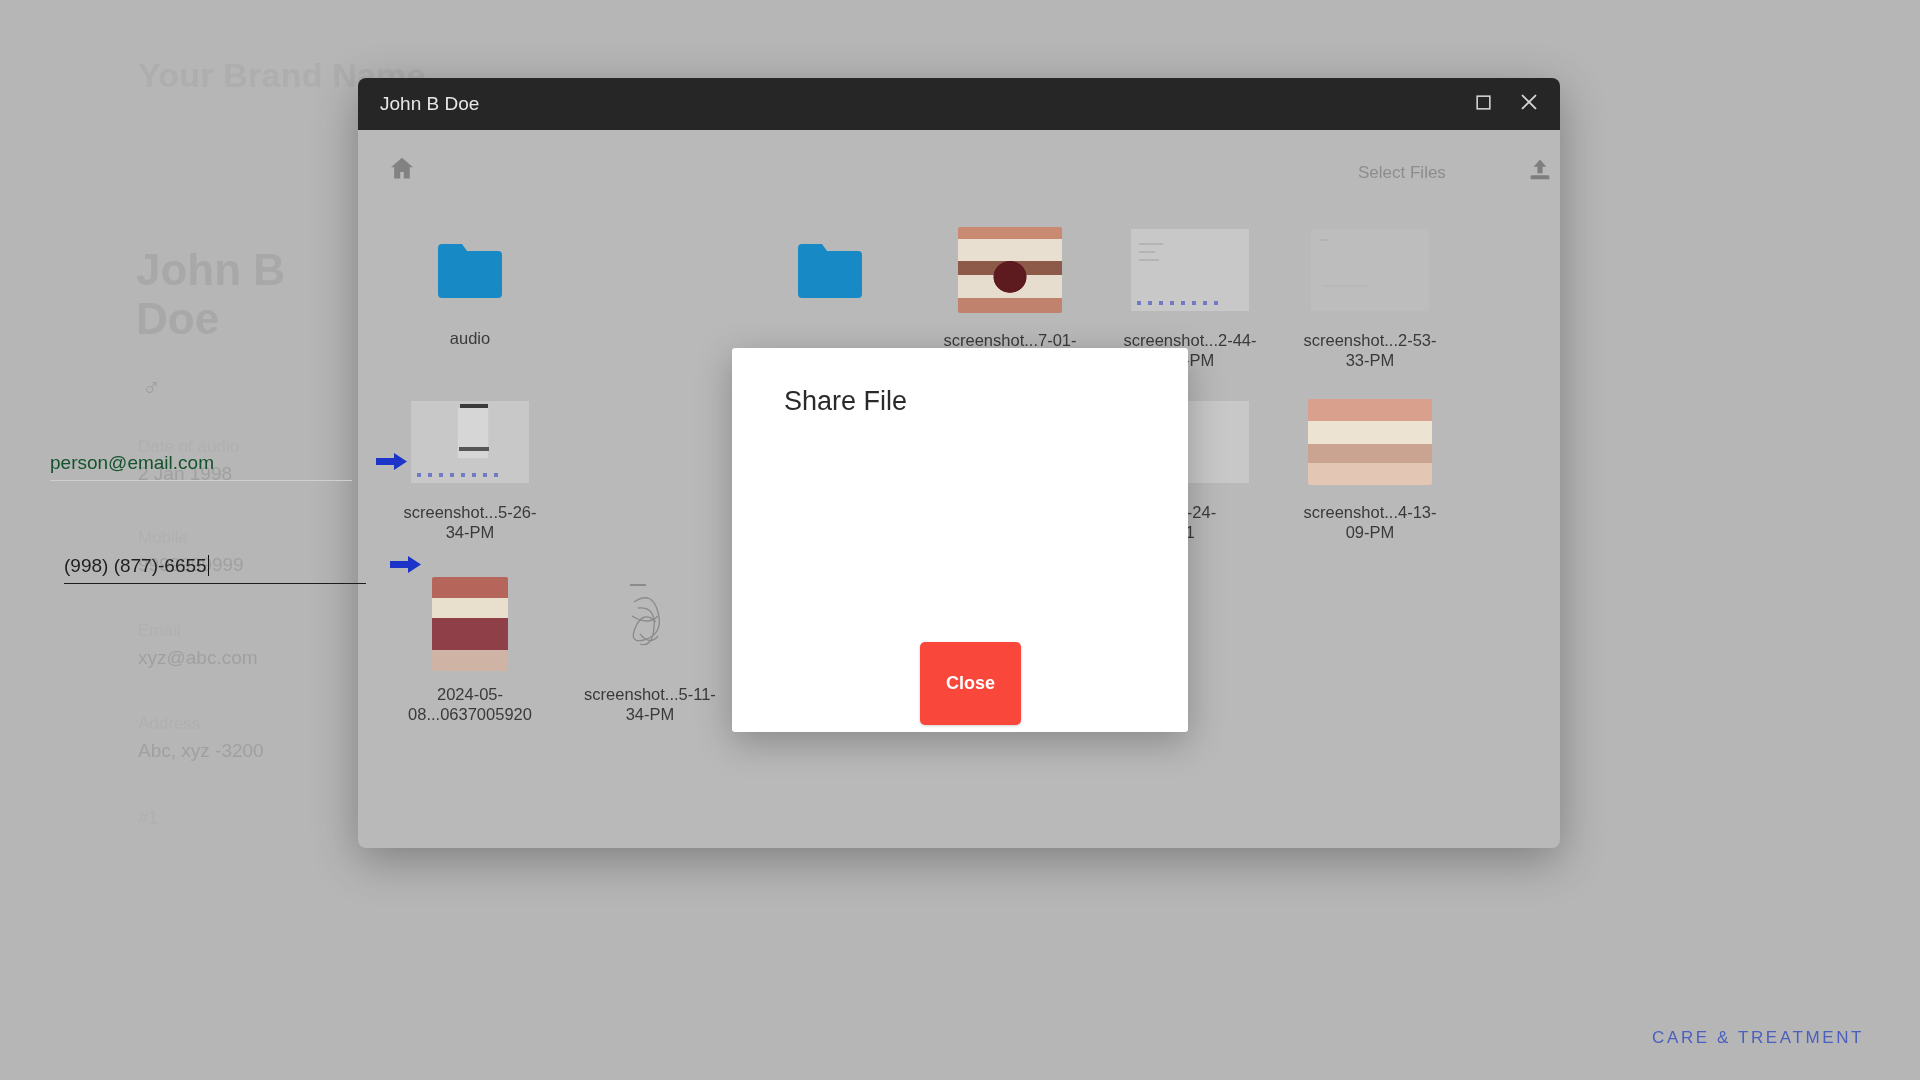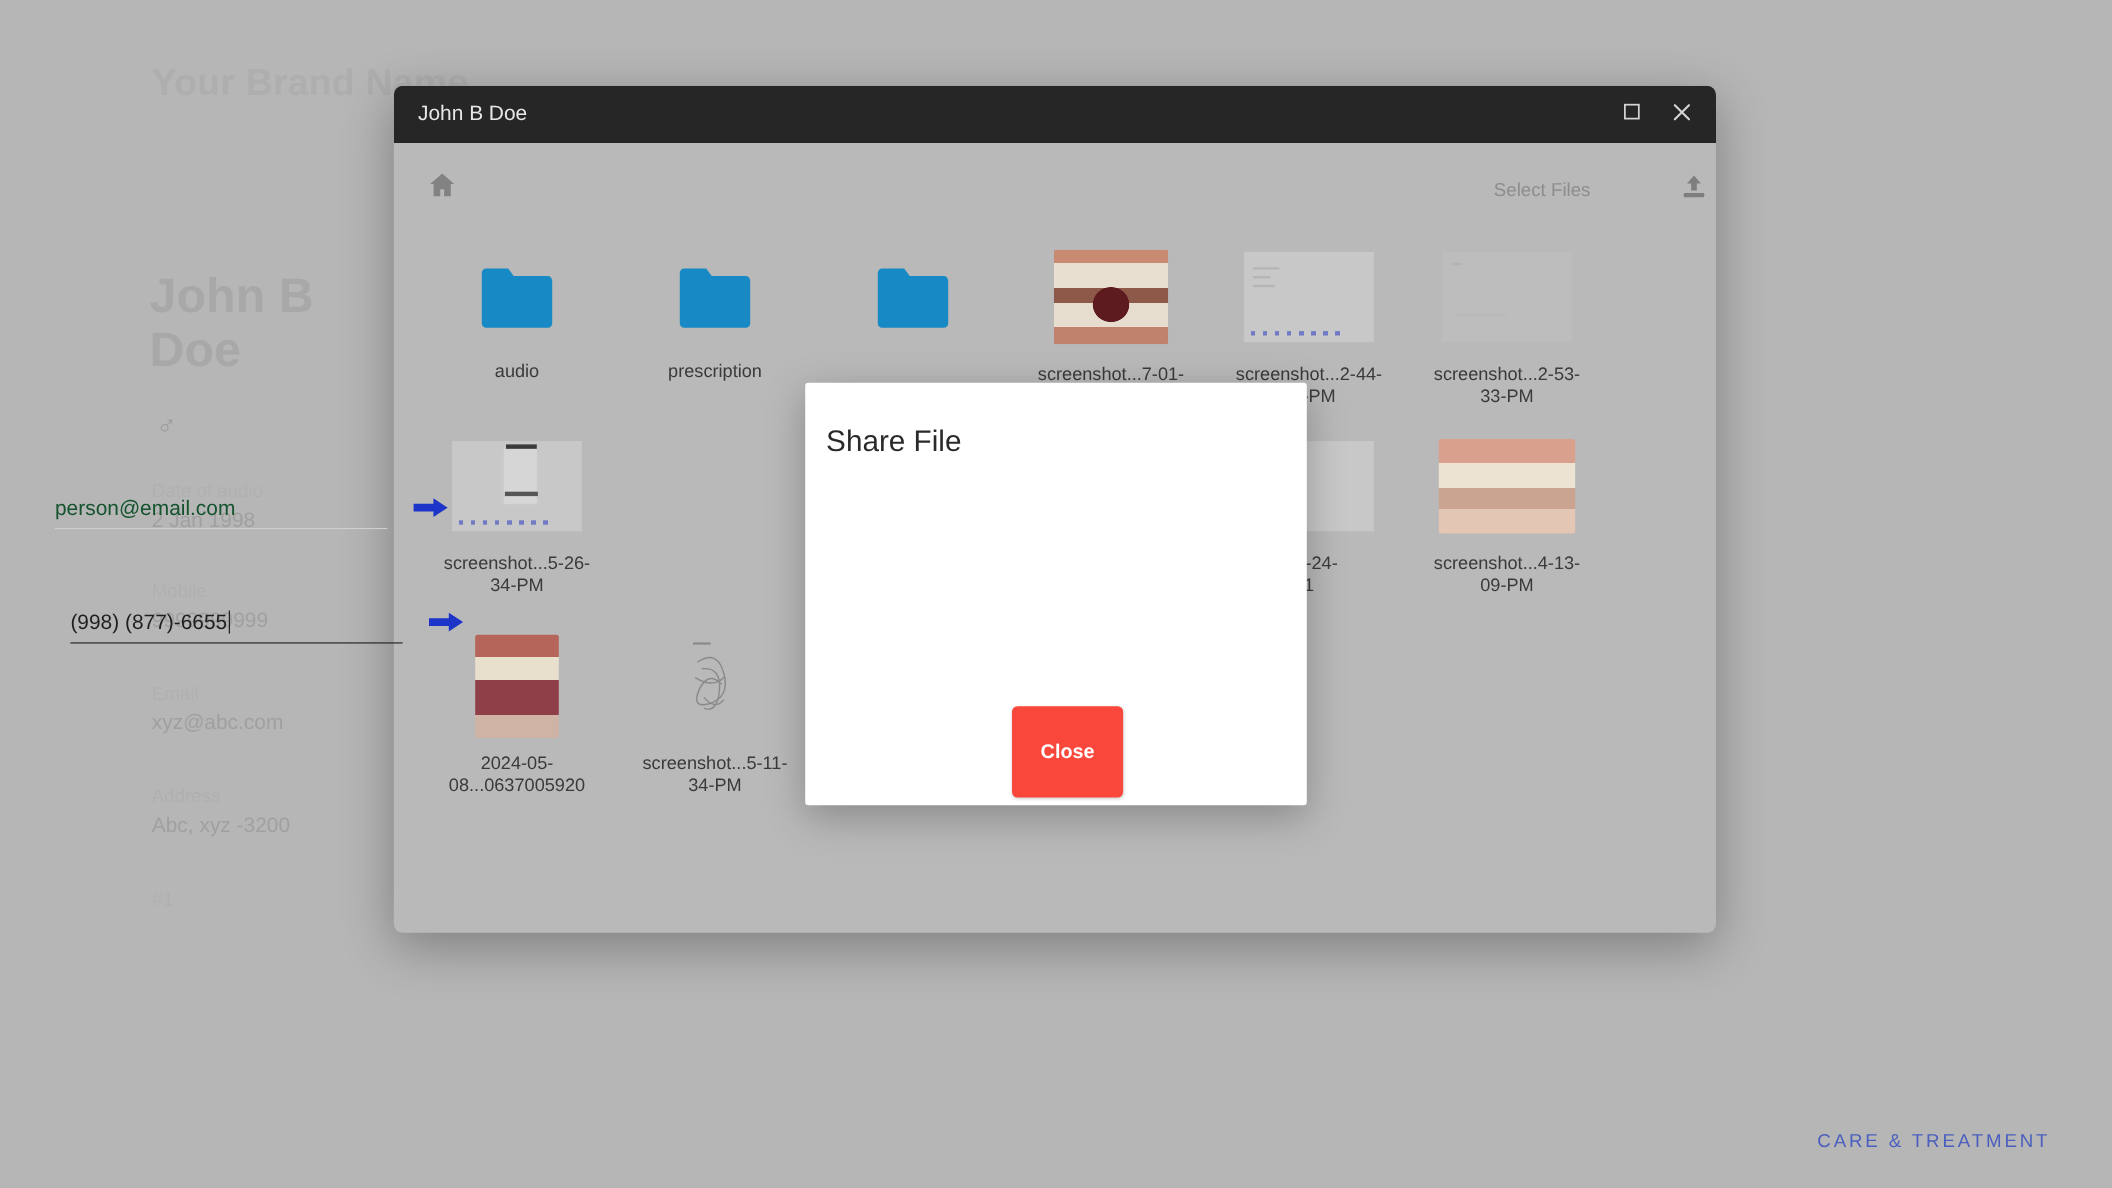--- a/index.html
+++ b/index.html
@@ -140,21 +140,21 @@
   }
   .sketch-thumb .mark {
     position: absolute; left: 34px; top: 2px; width: 16px; height: 2px; background: #8b8b8b;
   }
   .share-modal {
     position: absolute; left: 732px; top: 348px;
     width: 456px; height: 384px;
     background: #ffffff;
     border-radius: 3px;
     box-shadow: 0 10px 36px rgba(0,0,0,.26);
-    padding: 30px 17px;
+    padding: 30px 50px;
   }
   .share-title {
     font-size: 27px; font-weight: 400; color: #2a2a2a;
     margin-top: 8px; margin-left: 2px;
   }
   .share-row {
     position: absolute; left: 50px;
     width: 372px;
     display: flex; align-items: flex-end;
   }
@@ -274,30 +274,20 @@
         <div class="thumb-box">
           <span>
             <svg class="folder-ico" viewBox="0 0 72 58">
                 <path d="M4 6a4 4 0 0 1 4-4h20l5 7h31a4 4 0 0 1 4 4v39a4 4 0 0 1-4 4H8a4 4 0 0 1-4-4z" fill="#1789c4"></path>
               </svg>
           </span>
         </div>
         <div class="item-label">audio</div>
       </div>
 
-      <div class="grid-item" style="left:204px; top:22px;">
-        <div class="thumb-box">
-          <span>
-            <svg class="folder-ico" viewBox="0 0 72 58">
-                <path d="M4 6a4 4 0 0 1 4-4h20l5 7h31a4 4 0 0 1 4 4v39a4 4 0 0 1-4 4H8a4 4 0 0 1-4-4z" fill="#1789c4"></path>
-              </svg>
-          </span>
-        </div>
-        <div class="item-label">prescription</div>
-      </div>
 
       <div class="grid-item" style="left:384px; top:22px;gap:48px;">
         <div class="thumb-box">
           <span>
             <svg class="folder-ico" viewBox="0 0 72 58">
                 <path d="M4 6a4 4 0 0 1 4-4h20l5 7h31a4 4 0 0 1 4 4v39a4 4 0 0 1-4 4H8a4 4 0 0 1-4-4z" fill="#1789c4"></path>
               </svg>
           </span>
         </div>
         <div class="item-label">treatment</div>

